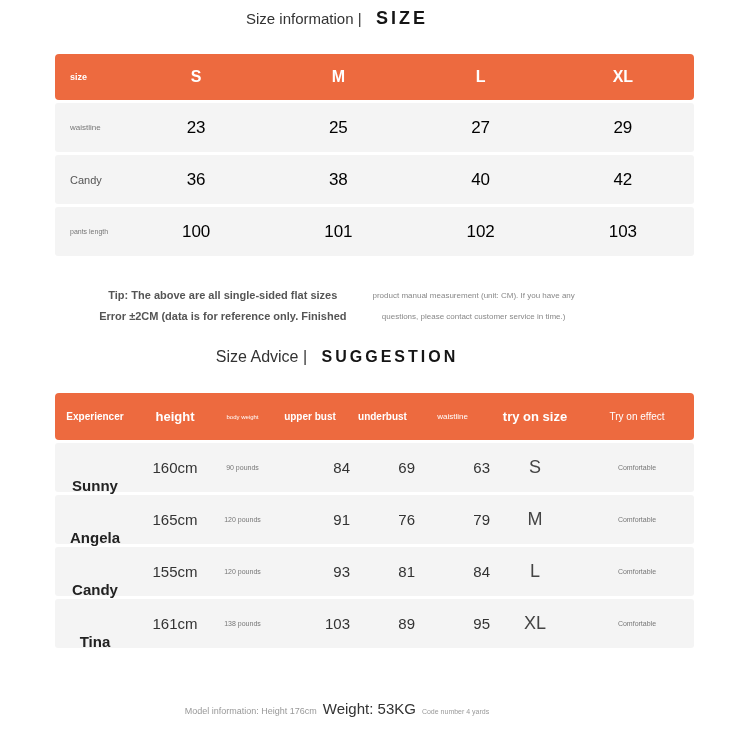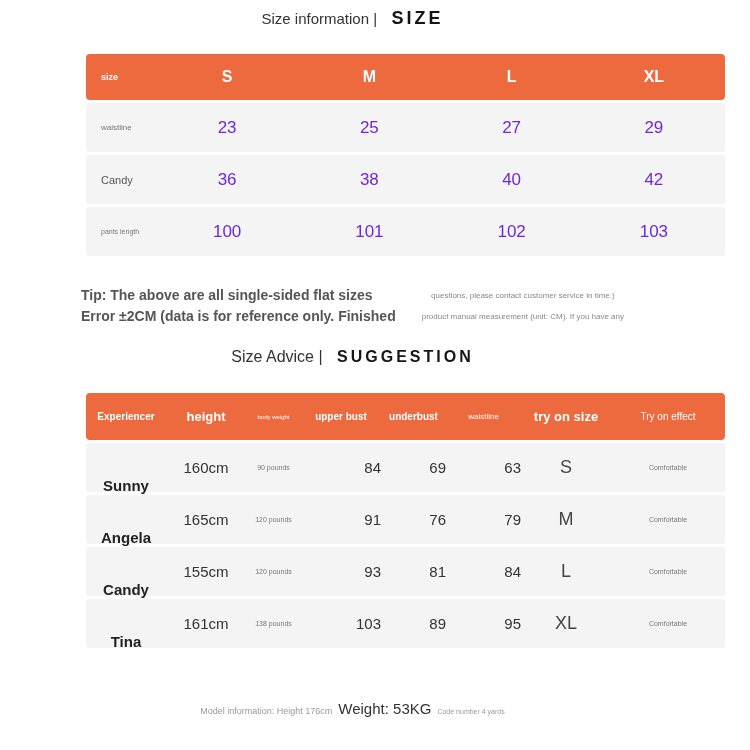--- a/index.html
+++ b/index.html
@@ -1,19 +1,19 @@
 <!DOCTYPE html>
 <html><head>
 <meta charset="utf-8">
 <style>
   :root { --accent:#ED6A3F; --rowbg:#F4F4F4; }
   * { margin:0; padding:0; box-sizing:border-box; }
   html,body { width:750px; height:750px; background:#fff; overflow:hidden;
     font-family:"Liberation Sans", sans-serif; }
-  .page { width:674px; height:750px; padding-top:8px;padding-left:31px; }
+  .page { width:674px; height:750px; padding-top:8px; }
 
   
   .title { text-align:center; }
   .title .t-left { font-size:15px; color:#333; }
   .title .t-right { font-size:18px; font-weight:bold; letter-spacing:3px; color:#151515; margin-left:10px; }
   .title2 { margin-top:21px; }
   .title2 .t-left { font-size:16px; }
   .title2 .t-right { font-size:16px; }
 
   
@@ -22,28 +22,28 @@
   .row { display:flex; align-items:center; background:var(--rowbg); border-radius:3px; margin-bottom:3px; }
 
   
   .tbl1 { margin-top:25px; }
   .tbl1 .hdr { height:46px; }
   .tbl1 .row { height:49px; }
   .t1-lab { width:70px; padding-left:15px; }
   .t1-col { flex:1; text-align:center; }
   .tbl1 .hdr .t1-lab { font-size:9px; font-weight:bold; }
   .tbl1 .hdr .t1-col { font-size:16px; font-weight:bold; }
-  .tbl1 .row .t1-col { font-size:17px; color:#6d28d9; }
+  .tbl1 .row .t1-col { font-size:17px; color:#000000; }
   .lbl-sm { font-size:8px; color:#777; }
   .lbl-md { font-size:11px; color:#555; }
   .lbl-xs { font-size:7px; color:#777; }
 
   
   .tip { margin-top:29px; display:flex; justify-content:center; gap:26px; }
-  .tip-left { font-size:14px; font-weight:600; color:#555; line-height:21px; }
+  .tip-left { font-size:11px; font-weight:600; color:#555; line-height:21px; text-align:center; }
   .tip-right { font-size:8px; color:#888; line-height:21px; text-align:center; }
 
   
   .tbl2 { margin-top:27px; }
   .tbl2 .hdr { height:47px; }
   .tbl2 .row { height:49px; }
   .c { text-align:center; }
   .c1{width:80px;} .c2{width:80px;} .c3{width:55px;} .c4{width:80px;}
   .c5{width:65px;} .c6{width:75px;} .c7{width:90px;} .c8{width:114px;}
   .h-c1{font-size:10px;font-weight:bold;} .h-c2{font-size:13px;font-weight:bold;}
@@ -103,22 +103,22 @@
       <span class="t1-col">103</span>
     </div>
   </div>
 
   <div class="tip">
     <div class="tip-left">
       <div>Tip: The above are all single-sided flat sizes</div>
       <div>Error ±2CM (data is for reference only. Finished</div>
     </div>
     <div class="tip-right">
+      <div>product manual measurement (unit: CM). If you have any</div>
       <div>questions, please contact customer service in time.)</div>
-      <div>product manual measurement (unit: CM). If you have any</div>
     </div>
   </div>
 
   <div class="title title2">
     <span class="t-left">Size Advice |</span>
     <span class="t-right">SUGGESTION</span>
   </div>
 
   <div class="tbl tbl2">
     <div class="hdr">

